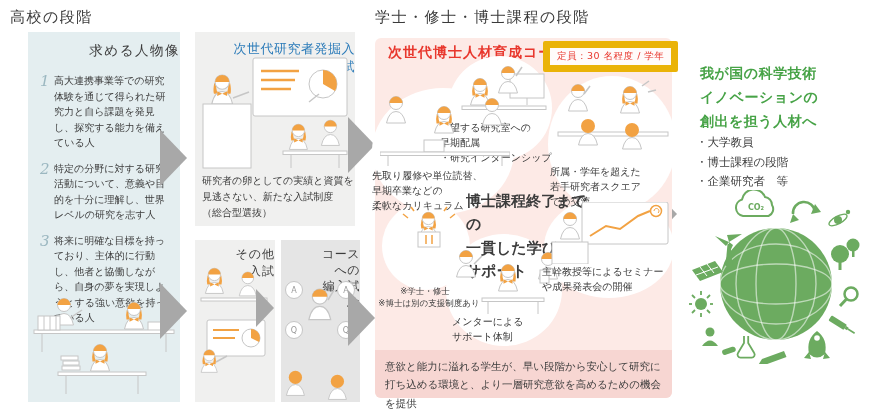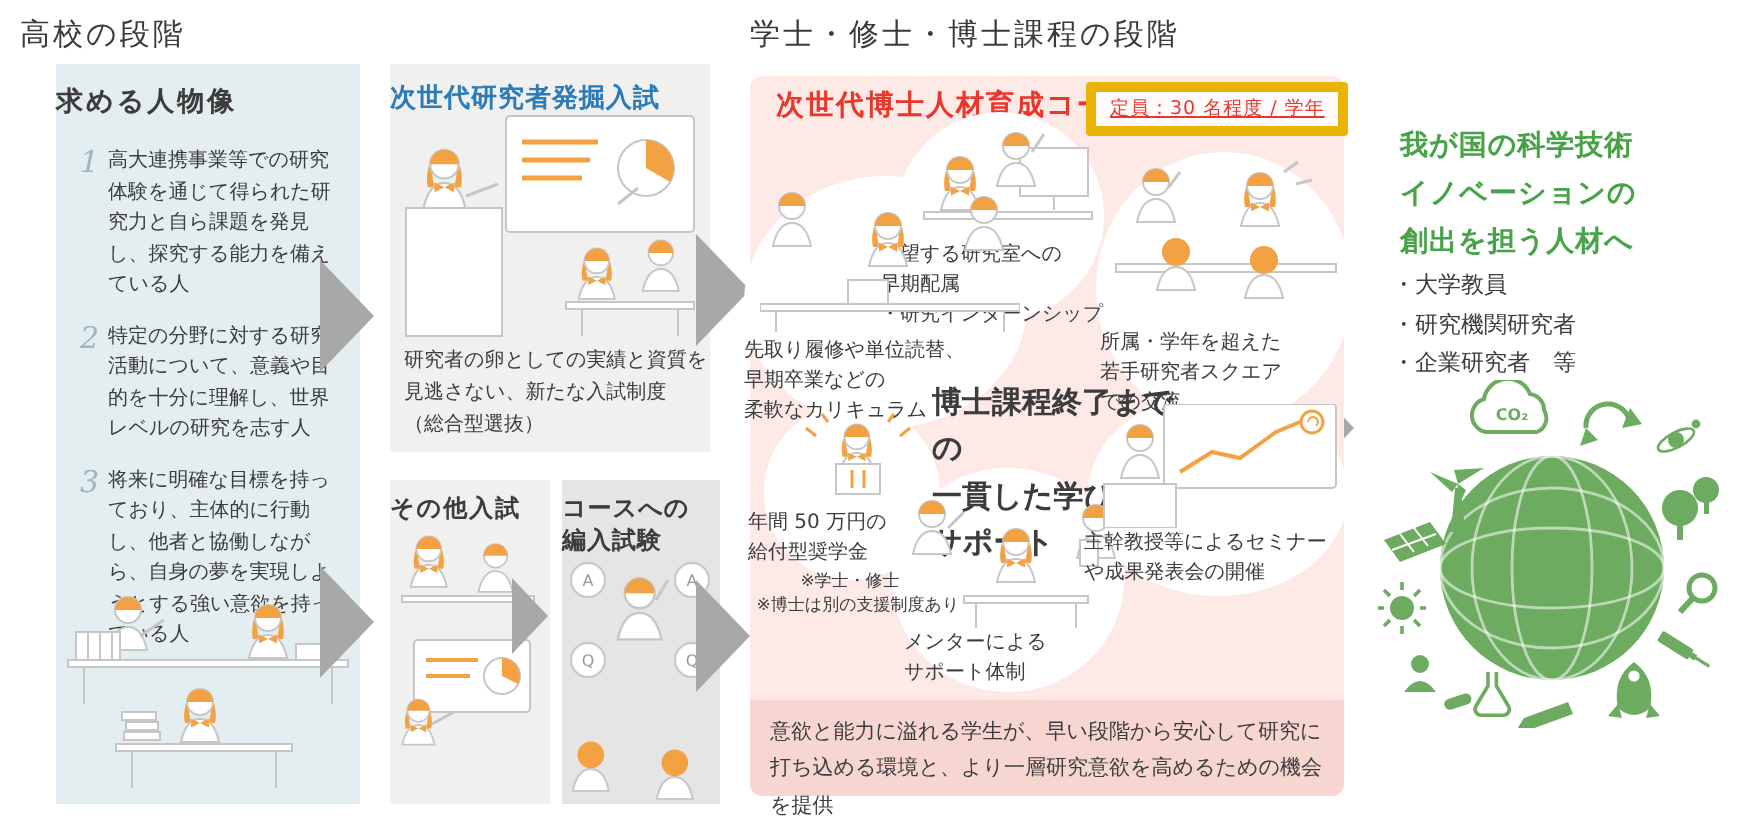--- a/index.html
+++ b/index.html
@@ -15,22 +15,22 @@
   .pink-box{background:#e5e5e5;}
   .pink-main{background:#fdeae6;border-radius:6px;}
   .pink-band{background:#f7d6d2;border-radius:0 0 6px 6px;}
   .item{display:flex;gap:4px;margin:10px 8px 0 12px;}
   .item .num{font-family:"DejaVu Serif",serif;font-style:italic;color:#9bb7c0;font-size:15px;line-height:1.1;width:10px;flex-shrink:0;}
   .item .txt{font-size:10px;line-height:1.55;}
   .cap{font-size:10px;line-height:1.5;text-align:left;color:#3c3c3c;}
   .cap.bold{font-weight:bold;font-size:15px;line-height:1.55;}
   .note{font-size:8.5px;line-height:1.4;text-align:center;color:#3c3c3c;}
   .wcircle{background:#fff;border-radius:50%;}
-  .box-title{font-weight:bold;text-align:left;}
-  .badge{display:inline-block;border:5px solid #eab308;color:#e8372d;background:#fffbfa;font-size:9.5px;padding:2px 7px;border-radius:2px;letter-spacing:.5px;text-decoration:underline;}
+  .box-title{font-weight:normal;text-align:right;margin-left:32px;}
+  .badge{display:inline-block;border:7px solid #eab308;color:#e8372d;background:#fffbfa;font-size:9.5px;padding:2px 7px;border-radius:2px;letter-spacing:.5px;}
   svg text{font-family:"DejaVu Sans",sans-serif;}
 </style>
 </head>
 <body>
 
 <div class="canvas">
 
   <svg width="0" height="0" style="position:absolute">
     <defs>
       <g id="pm">
@@ -220,22 +220,20 @@
       <line x1="6" y1="12" x2="1" y2="8"></line>
         <line x1="48" y1="12" x2="53" y2="8"></line>
       <line x1="12" y1="5" x2="9" y2="1"></line>
         <line x1="42" y1="5" x2="45" y2="1"></line>
     </g>
     <use href="#pf" transform="translate(15,2) scale(0.95)"></use>
     <rect x="16" y="26" width="22" height="15" fill="#fff" stroke="#c6c6c6"></rect>
     <line x1="24" y1="29" x2="24" y2="38" stroke="#f2a243" stroke-width="1.5"></line>
     <line x1="30" y1="29" x2="30" y2="38" stroke="#f2a243" stroke-width="1.5"></line>
   </svg>
-  <div class="abs cap pre" style="left:374px;top:254px;width:110px">年間 50 万円の
-給付型奨学金</div>
   <div class="abs note" style="left:370px;top:286px;width:110px">※学士・修士</div>
   <div class="abs note" style="left:369px;top:298px;width:120px">※博士は別の支援制度あり</div>
 
   <svg class="abs" style="left:452px;top:240px" width="112" height="78" viewBox="0 0 112 78">
     <use href="#pm" transform="translate(2,6)"></use>
     <line x1="22" y1="24" x2="30" y2="16" stroke="#c6c6c6" stroke-width="1.5"></line>
     <use href="#pm" transform="translate(84,8)"></use>
     <rect x="88" y="30" width="9" height="13" fill="#fff" stroke="#c6c6c6"></rect>
     <use href="#pf" transform="translate(44,20)"></use>
     <rect x="30" y="58" width="62" height="3.5" fill="#fff" stroke="#c6c6c6"></rect>
@@ -259,21 +257,21 @@
   </div>
 
   <div class="abs cap pre" style="left:542px;top:264px;width:132px">主幹教授等によるセミナー
 や成果発表会の開催</div>
 
   <div class="abs pre" style="left:700px;top:62px;width:168px;font-size:14px;font-weight:bold;color:#47a347;line-height:1.7;letter-spacing:.5px">我が国の科学技術
 イノベーションの
 創出を担う人材へ</div>
   <div class="abs" style="left:696px;top:133px;font-size:11.5px;line-height:1.7">
     <div>・大学教員</div>
-    <div>・研究機関研究者</div>
+    <div>・博士課程の段階</div>
     <div>・企業研究者　等</div>
   </div>
 
   <svg class="abs" style="left:688px;top:190px" width="178" height="174" viewBox="0 0 178 174">
     <defs>
         <clipPath id="gclip">
           <circle cx="88" cy="94" r="56"></circle>
         </clipPath>
       </defs>
     <circle cx="88" cy="94" r="56" fill="#6cab60"></circle>

